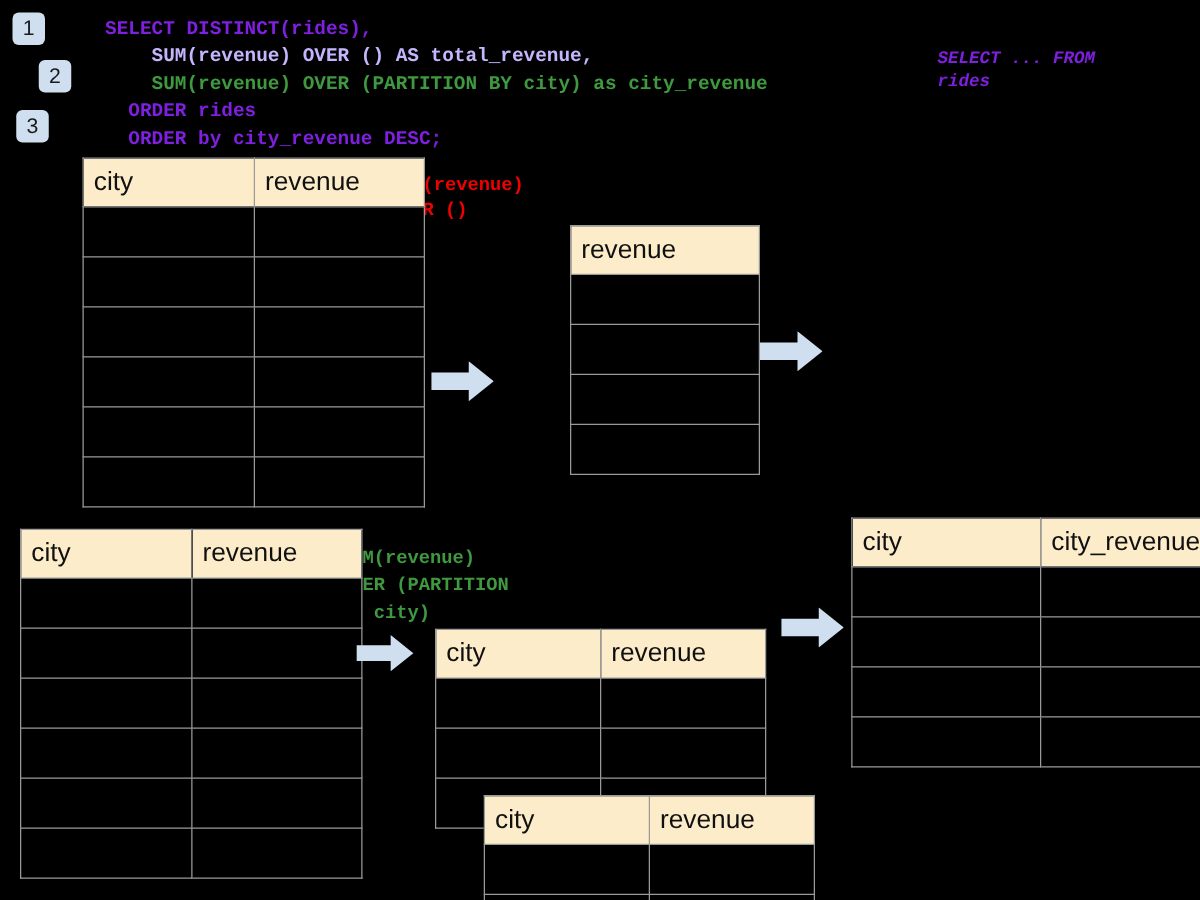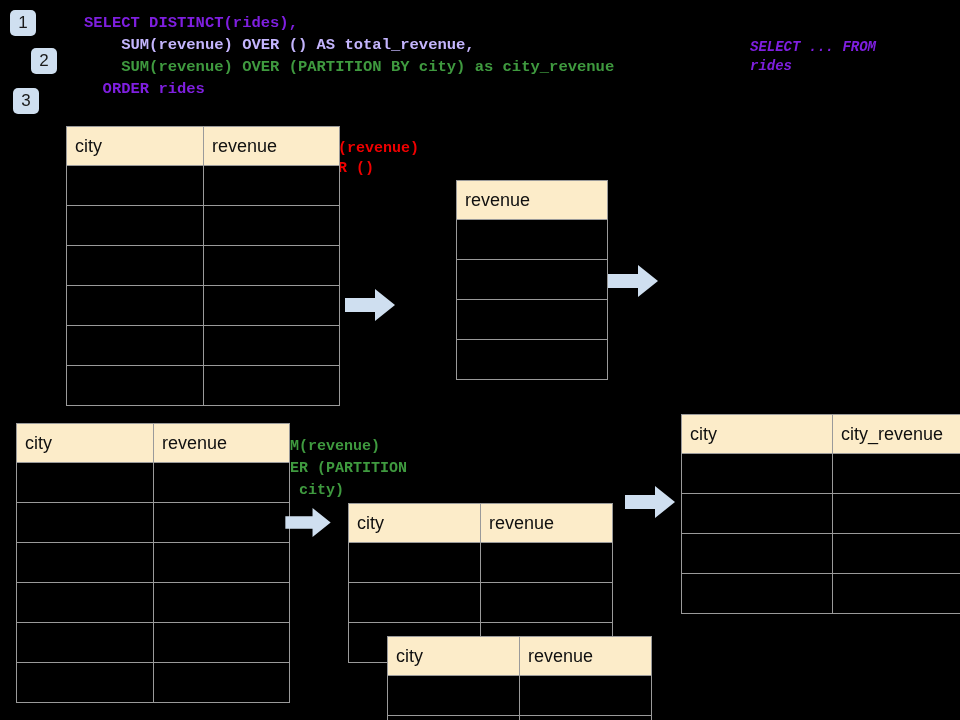--- a/index.html
+++ b/index.html
@@ -71,21 +71,21 @@
     color: #000000;
     font-size: 17px;
     background: #000000;
     vertical-align: middle;
     overflow: hidden;
   }
   .tbl tr.head td {
     background: #fcecc9;
     color: #101010;
     height: 38px;
-    font-size: 18px;
+    font-size: 21px;
   }
   .tbl tr.body td {
     height: 39px;
   }
 
   
   .arrow {
     position: absolute;
   }
 </style>
@@ -95,20 +95,21 @@
 <div id="canvas">
 
   <div class="badge" style="left:10px; top:10px;">1</div>
   <div class="badge" style="left:31px; top:48px;">2</div>
   <div class="badge" style="left:13px; top:88px;">3</div>
 
   <div class="code purple" style="left:84px; top:13px;">SELECT DISTINCT(rides),</div>
   <div class="code red" style="left:84px; top:35px;">    SUM(revenue) OVER () AS total_revenue,</div>
   <div class="code green" style="left:84px; top:57px;">    SUM(revenue) OVER (PARTITION BY city) as city_revenue</div>
   <div class="code purple" style="left:84px; top:79px;">  ORDER rides</div>
+  <div class="code purple" style="left:84px; top:101px;">  ORDER by city_revenue DESC;</div>
 
   <div class="note purple" style="left:750px; top:38px;font-style:italic;">SELECT ... FROM
 rides</div>
 
   <div class="note red" style="left:311px; top:139px; font-size:15px; line-height:20px;">SUM(revenue)
 OVER ()</div>
 
   <div class="note green" style="left:272px; top:436px; font-size:15px; line-height:22px;">SUM(revenue)
 OVER (PARTITION
 BY city)</div>

